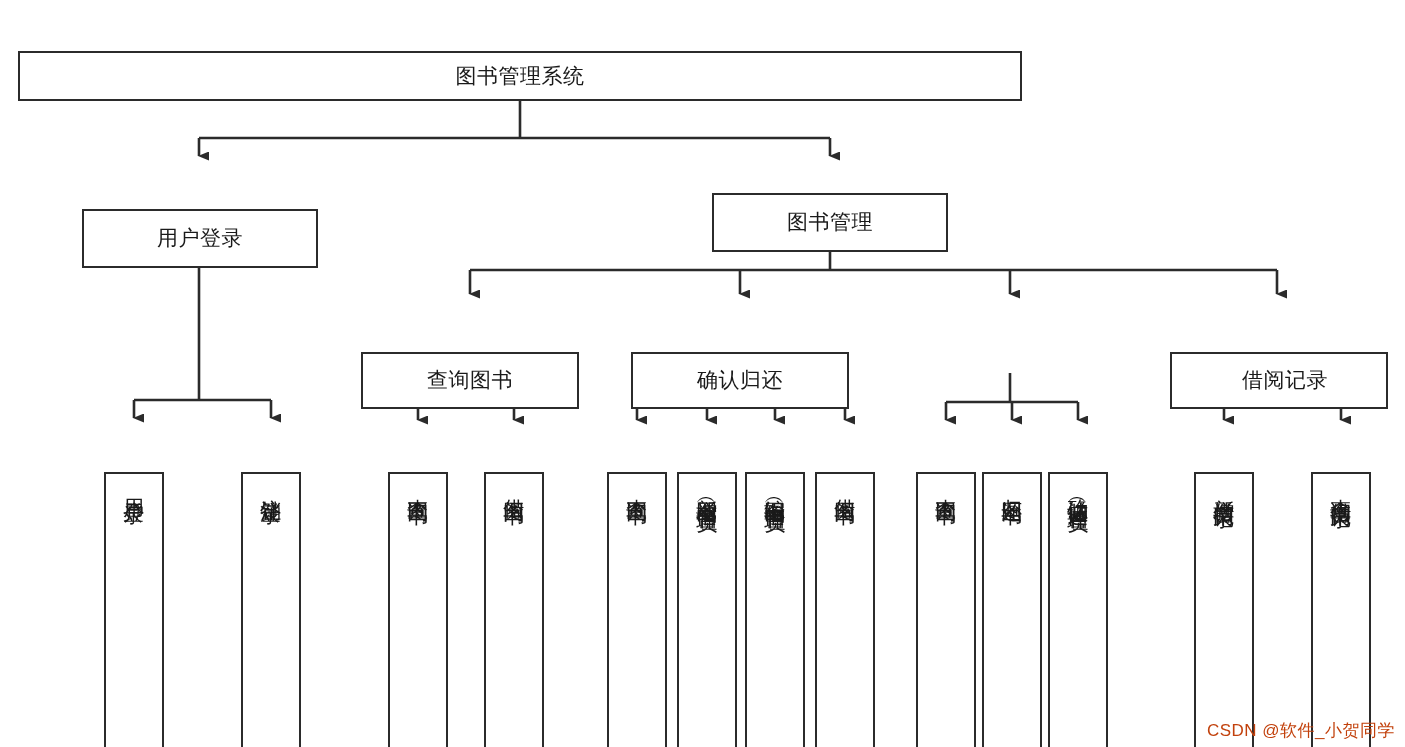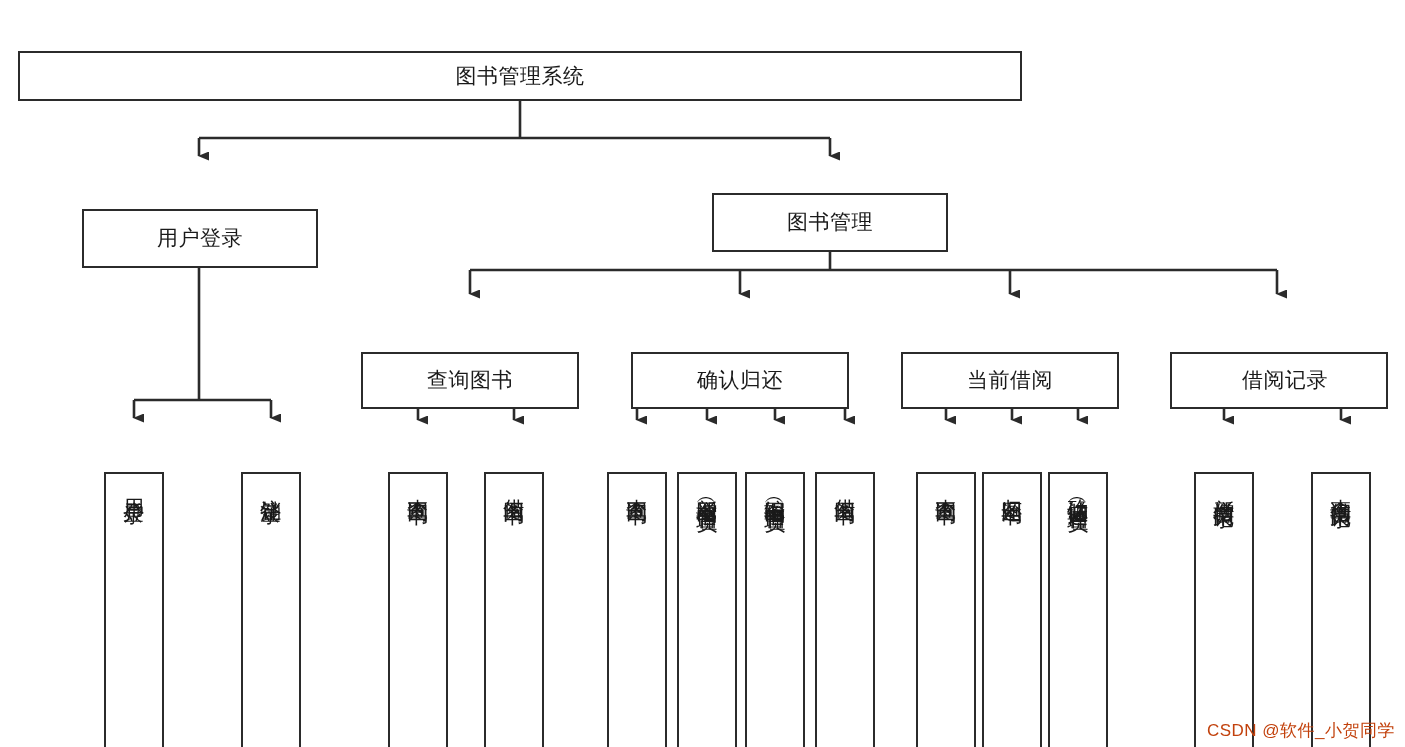--- a/index.html
+++ b/index.html
@@ -131,23 +131,20 @@
   <div class="node" style="left:712px; top:157px; width:236px; height:59px;">
     <span class="node-label">图书管理</span>
   </div>
 
   <div class="node" style="left:361px; top:316px; width:218px; height:57px;">
     <span class="node-label">查询图书</span>
   </div>
   <div class="node" style="left:631px; top:316px; width:218px; height:57px;">
     <span class="node-label">确认归还</span>
   </div>
-  <div class="node" style="left:901px; top:316px; width:218px; height:57px;">
-    <span class="node-label">当前借阅</span>
-  </div>
   <div class="node" style="left:1170px; top:316px; width:218px; height:57px;padding-left:12px;">
     <span class="node-label">借阅记录</span>
   </div>
 
   <div class="node leaf" style="left:104px; top:436px; width:60px; height:299px;">
     <span class="node-label">用户登录</span>
   </div>
   <div class="node leaf" style="left:241px; top:436px; width:60px; height:299px;">
     <span class="node-label">注销登录</span>
   </div>

